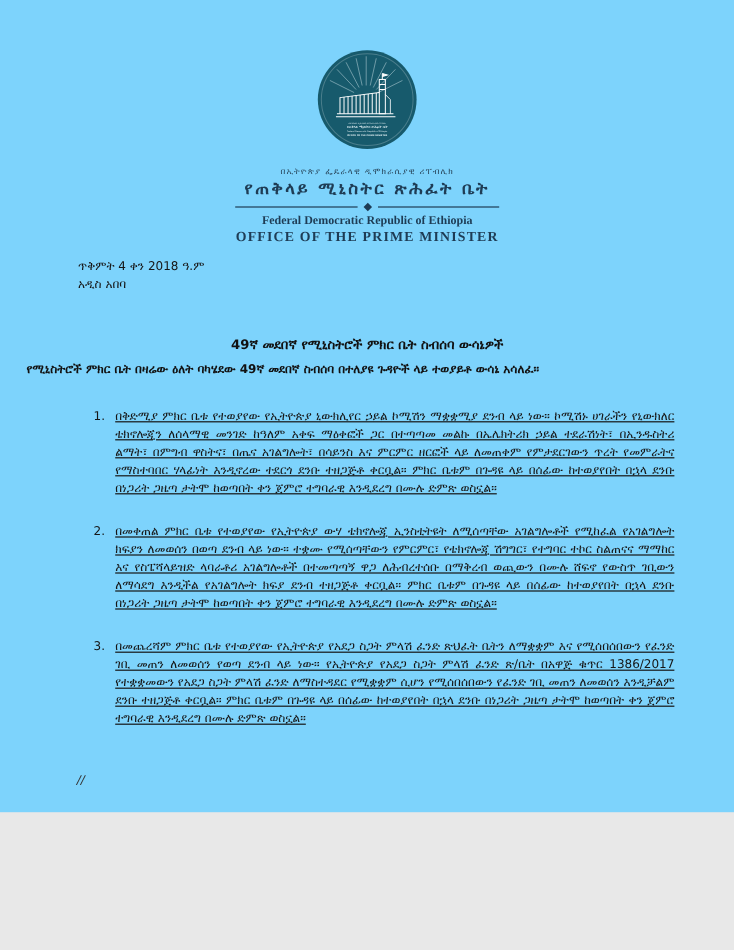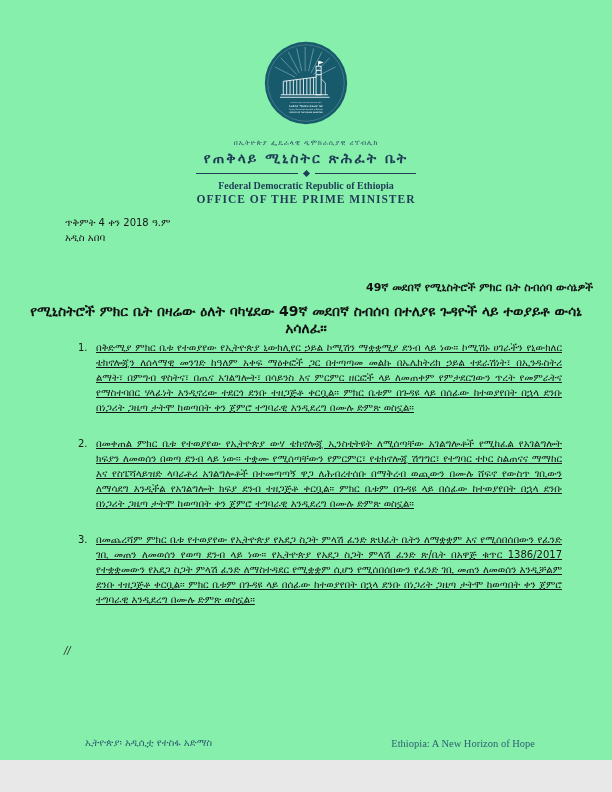--- a/index.html
+++ b/index.html
@@ -1,23 +1,23 @@
 <!DOCTYPE html>
 <html><head>
 <meta charset="utf-8">
 <style>
   * { margin: 0; padding: 0; box-sizing: border-box; }
   html, body { background: #e8e8e8; }
   body { font-family: "DejaVu Sans", sans-serif; }
   .page {
     position: relative;
     width: 612px;
-    height: 760px;
+    height: 677px;
     margin: 0 auto;
-    background: #86efac;
+    background: #7dd3fc;
     overflow: hidden;
     color: #161616;
   }
 
   
   .letterhead {
     position: absolute;
     top: 41px;
     left: 0;
     width: 100%;
@@ -83,33 +83,33 @@
     font-size: 10px;
     line-height: 15px;
     color: #161616;
   }
 
   
   .doc-title-1 {
     position: absolute;
     top: 281px;
     left: 30px;
-    right: 19px;
-    text-align: right;
+    right: 30px;
+    text-align: center;
     font-size: 11px;
     font-weight: bold;
     color: #111;
   }
   .doc-title-2 {
     position: absolute;
     top: 303px;
     left: 22px;
     right: 22px;
-    text-align: center;
-    font-size: 14px;
+    text-align: left;
+    font-size: 10px;
     font-weight: bold;
     color: #111;
   }
 
   
   .decisions {
     position: absolute;
     top: 340px;
     left: 78px;
     width: 484px;

